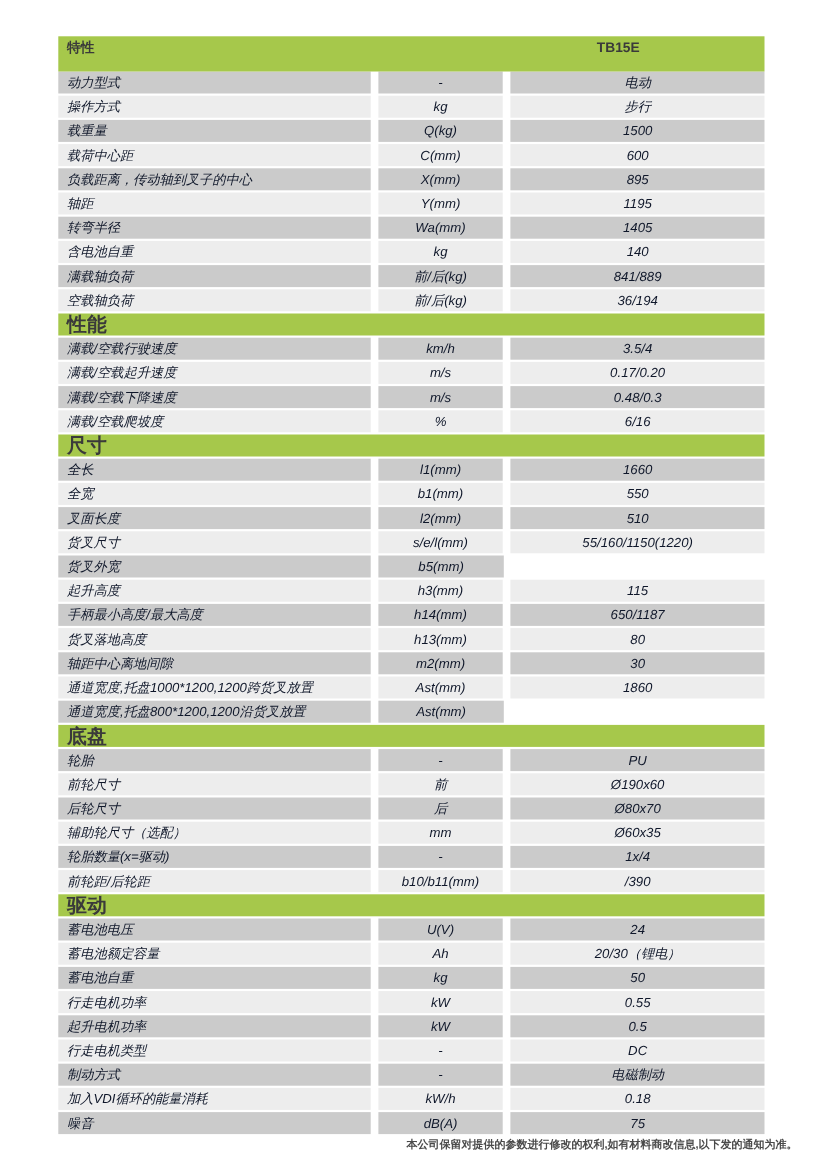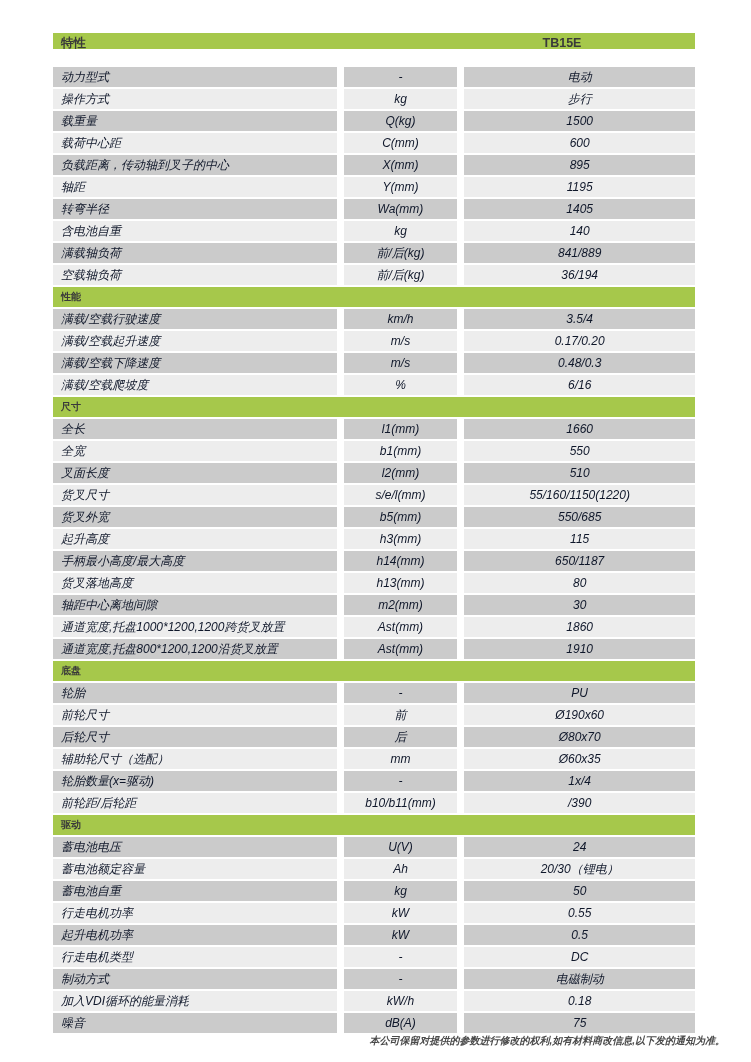--- a/index.html
+++ b/index.html
@@ -18,45 +18,45 @@
     background: #ffffff;
   }
   .spec-table {
     position: absolute;
     left: 53px;
     top: 33px;
     width: 642px;
   }
   .header-row {
     position: relative;
-    height: 16px;
+    height: 32px;
     line-height: 20px;
     background: var(--accent-green);
-    margin-bottom: 18px;
+    margin-bottom: 0;
     font-weight: bold;
     font-size: 12.5px;
     color: #3a3a3a;
   }
   .header-feature {
     padding-left: 8px;
   }
   .header-model {
     position: absolute;
     right: 18px;
     top: 0;
     width: 230px;
     text-align: center;
   }
   .section-row {
     height: 20px;
     line-height: 20px;
     background: var(--accent-green);
     margin-bottom: 2px;
     font-weight: bold;
-    font-size: 10px;
+    font-size: 18px;
     color: #3a3a3a;
     padding-left: 8px;
     box-sizing: border-box;
   }
   .data-row {
     display: flex;
     height: 20px;
     line-height: 20px;
     margin-bottom: 2px;
     font-size: 12px;
@@ -87,21 +87,20 @@
   .data-row.dark .cell { background: var(--row-dark); }
   .data-row.light .cell { background: var(--row-light); }
   .footnote {
     position: absolute;
     top: 1034px;
     right: 26px;
     font-size: 10px;
     font-weight: bold;
     color: #4a4a4a;
     white-space: nowrap;
-    font-style: italic;
   }
 </style>
 </head>
 <body>
 
 <div class="page">
   <div class="spec-table">
     <div class="header-row">
       <span class="header-feature">特性</span>
       <span class="header-model">TB15E</span>
@@ -195,21 +194,20 @@
           <div class="cell cell-value">510</div>
         </div>
         <div class="data-row light">
           <div class="cell cell-label">货叉尺寸</div>
           <div class="cell cell-unit">s/e/l(mm)</div>
           <div class="cell cell-value">55/160/1150(1220)</div>
         </div>
         <div class="data-row dark">
           <div class="cell cell-label">货叉外宽</div>
           <div class="cell cell-unit">b5(mm)</div>
-          <div class="cell cell-value">550/685</div>
         </div>
         <div class="data-row light">
           <div class="cell cell-label">起升高度</div>
           <div class="cell cell-unit">h3(mm)</div>
           <div class="cell cell-value">115</div>
         </div>
         <div class="data-row dark">
           <div class="cell cell-label">手柄最小高度/最大高度</div>
           <div class="cell cell-unit">h14(mm)</div>
           <div class="cell cell-value">650/1187</div>
@@ -225,21 +223,20 @@
           <div class="cell cell-value">30</div>
         </div>
         <div class="data-row light">
           <div class="cell cell-label">通道宽度,托盘1000*1200,1200跨货叉放置</div>
           <div class="cell cell-unit">Ast(mm)</div>
           <div class="cell cell-value">1860</div>
         </div>
         <div class="data-row dark">
           <div class="cell cell-label">通道宽度,托盘800*1200,1200沿货叉放置</div>
           <div class="cell cell-unit">Ast(mm)</div>
-          <div class="cell cell-value">1910</div>
         </div>
         <div class="section-row">底盘</div>
         <div class="data-row dark">
           <div class="cell cell-label">轮胎</div>
           <div class="cell cell-unit">-</div>
           <div class="cell cell-value">PU</div>
         </div>
         <div class="data-row light">
           <div class="cell cell-label">前轮尺寸</div>
           <div class="cell cell-unit">前</div>

